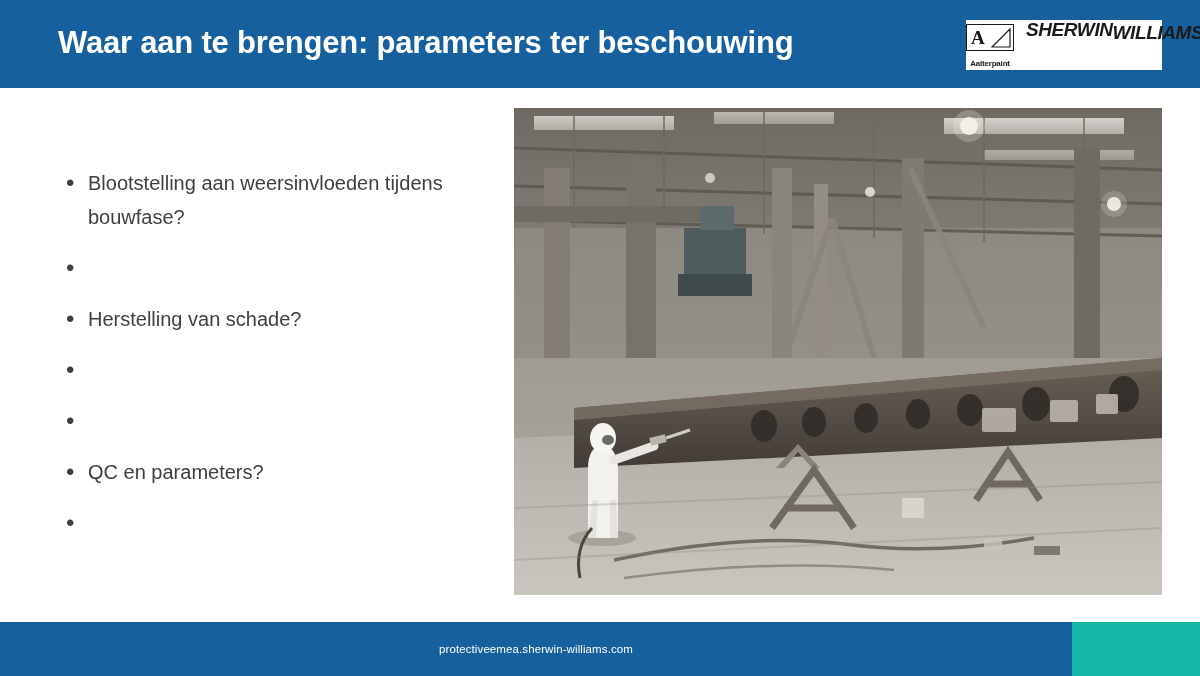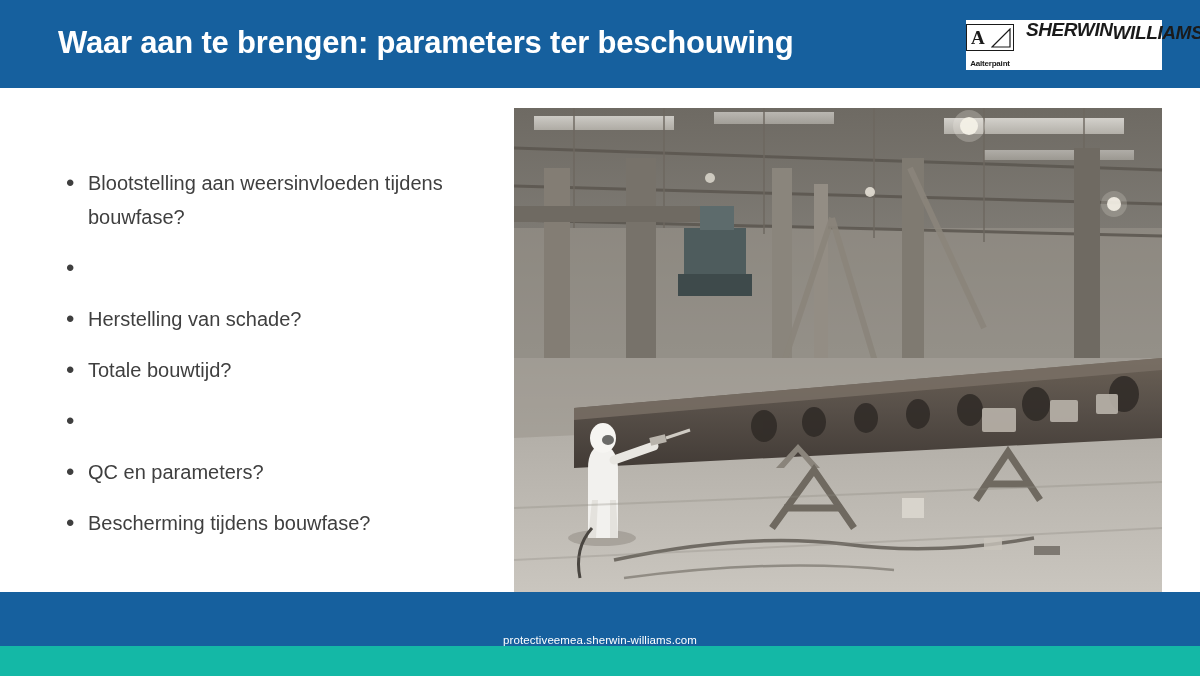--- a/index.html
+++ b/index.html
@@ -176,26 +176,26 @@
     background: #8c8c8c;
   }
   .photo svg {
     display: block;
   }
 
   
   .footer {
     position: absolute;
     left: 0;
-    top: 592px;
-    width: 1200px;
+    top: 622px;
+    width: 1072px;
     height: 54px;
     background: #16609e;
     display: flex;
-    align-items: flex-end;
+    align-items: center;
     justify-content: center;
   }
   .footer-url {
     font-size: 11.5px;
     color: #ffffff;
     letter-spacing: 0.1px;
   }
 </style>
 </head>
 <body>
@@ -236,32 +236,30 @@
       </div>
       <div class="bullet">
         <div class="bullet-marker">•</div>
       </div>
       <div class="bullet">
         <div class="bullet-marker">•</div>
         <div class="bullet-text">Herstelling van schade?</div>
       </div>
       <div class="bullet">
         <div class="bullet-marker">•</div>
-        <div class="bullet-text">Totale bouwtijd?</div>
       </div>
       <div class="bullet">
         <div class="bullet-marker">•</div>
       </div>
       <div class="bullet">
         <div class="bullet-marker">•</div>
         <div class="bullet-text">QC en parameters?</div>
       </div>
       <div class="bullet">
         <div class="bullet-marker">•</div>
-        <div class="bullet-text">Bescherming tijdens bouwfase?</div>
       </div>
     </div>
 
     <div class="photo">
       <svg width="648" height="487" viewBox="0 0 648 487" role="img">
         <defs>
           <linearGradient id="ceil" x1="0" y1="0" x2="0" y2="1">
             <stop offset="0%" stop-color="#6e6a63"></stop>
             <stop offset="100%" stop-color="#8d8a84"></stop>
           </linearGradient>

